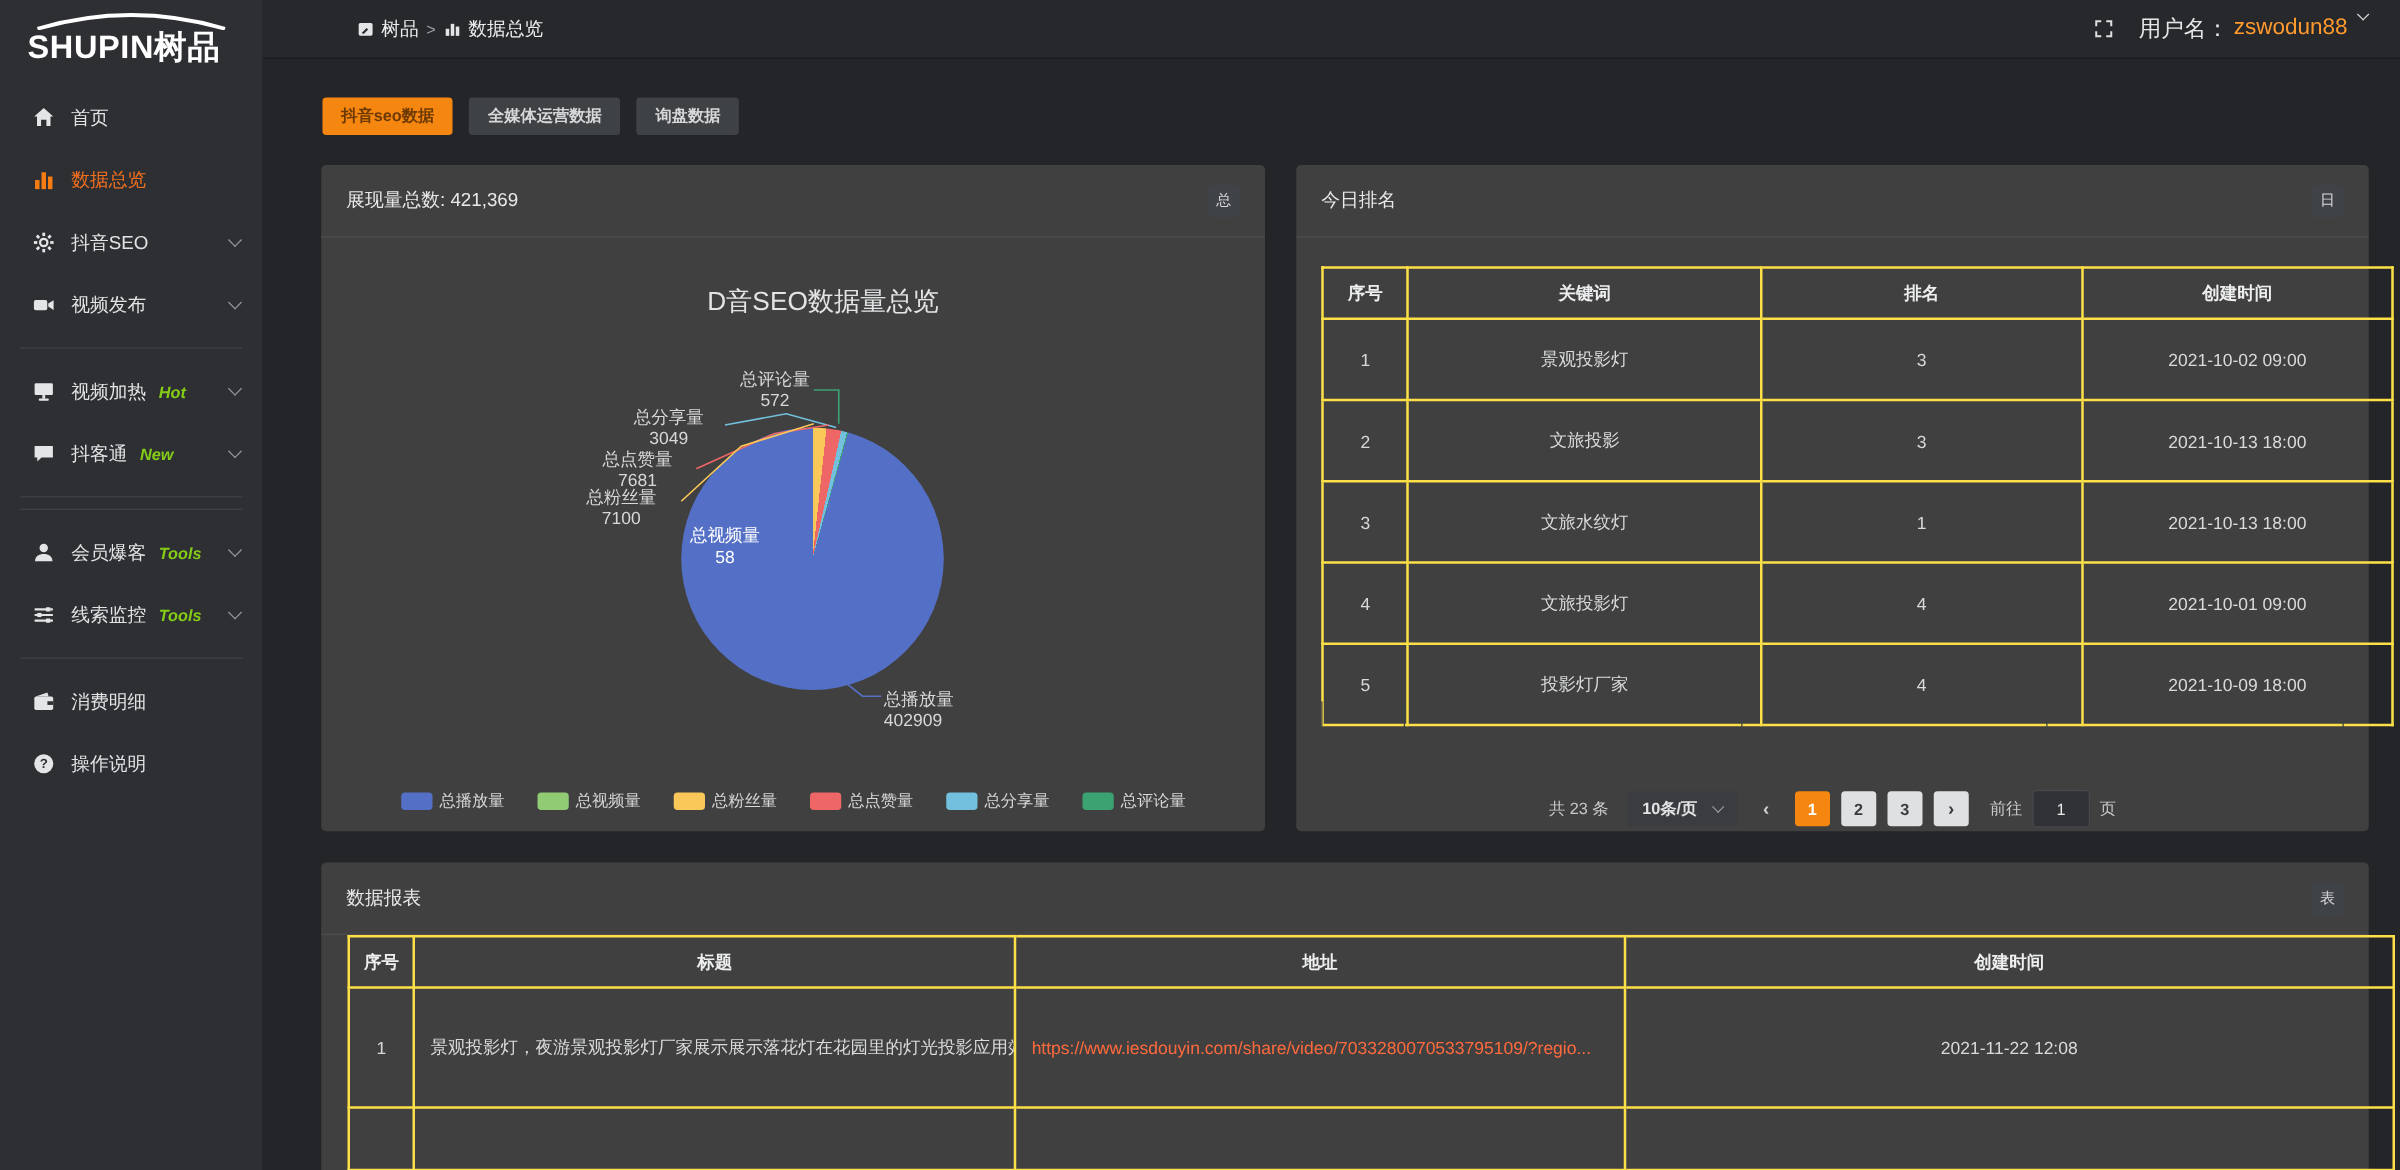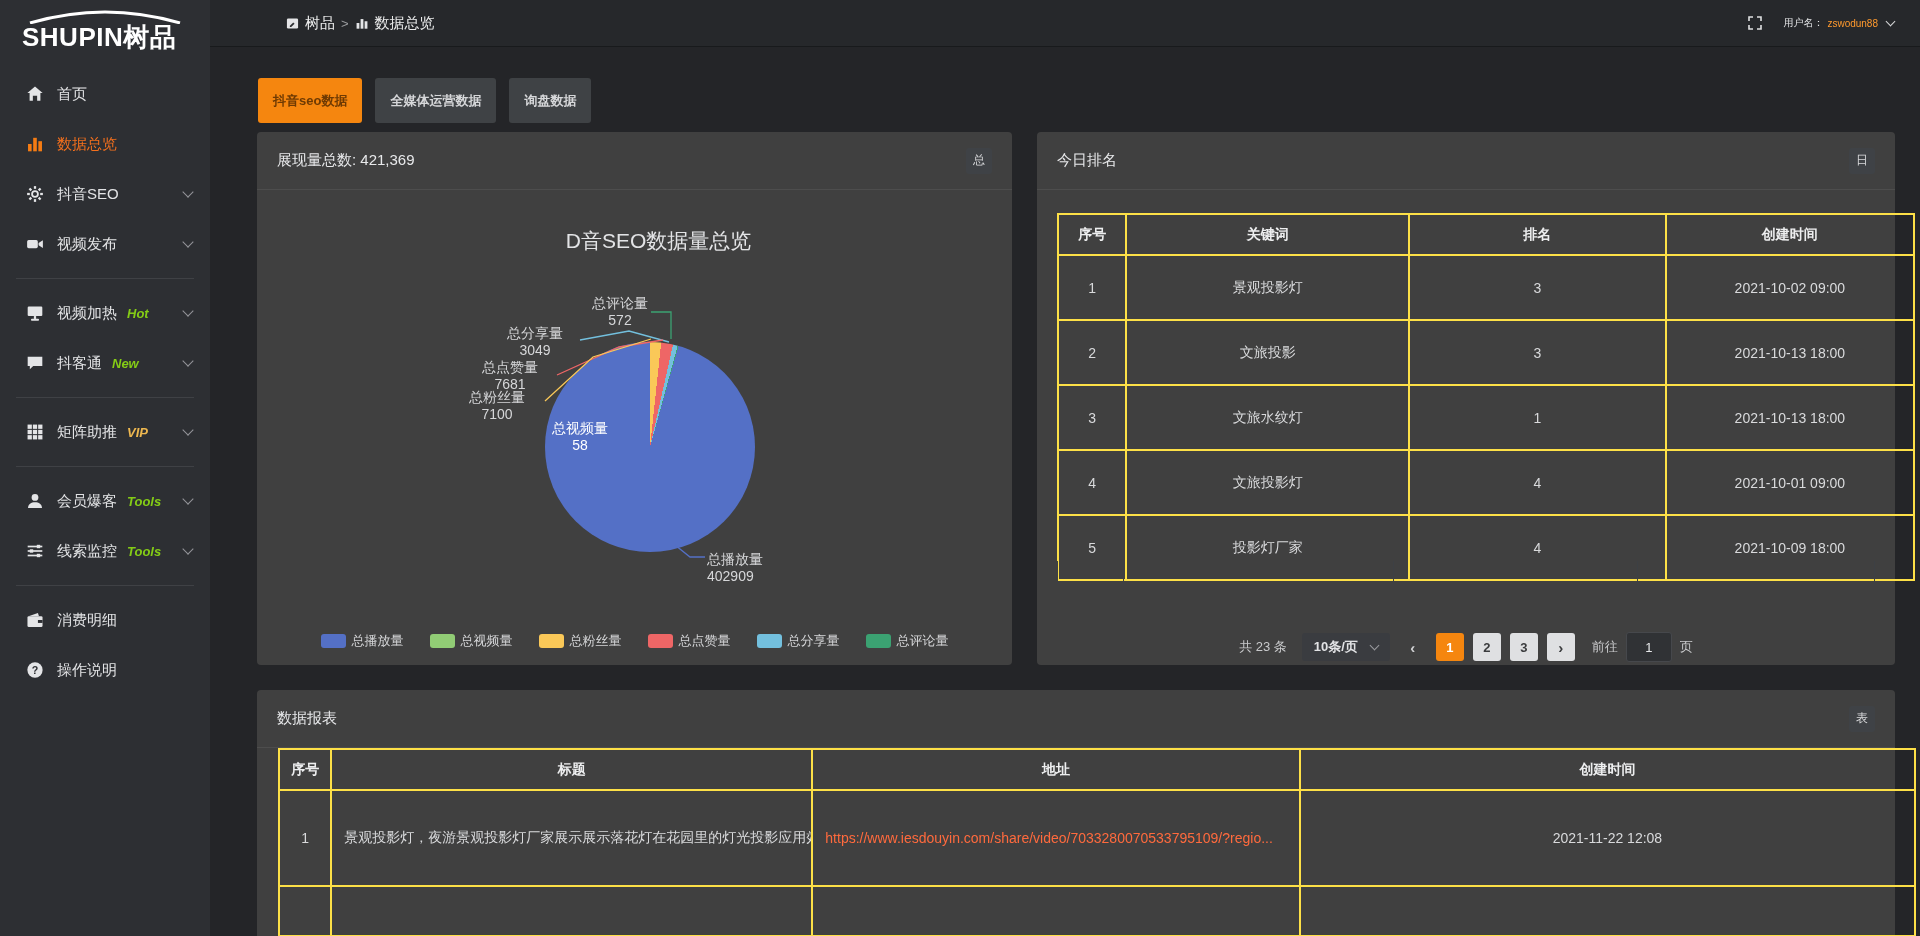--- a/index.html
+++ b/index.html
@@ -23,27 +23,27 @@
   .badge-gold{color:#eeb850;}
   .chev{width:7px;height:7px;border-right:1.5px solid #94959a;border-bottom:1.5px solid #94959a;
         transform:rotate(45deg);margin-left:auto;margin-top:-4px;}
   .menu .divider{height:1px;background:rgba(255,255,255,.09);margin:9px 16px;}
   
   .topbar{position:absolute;left:210px;right:0;top:0;height:46px;background:#26282b;
           border-bottom:1px solid rgba(0,0,0,.35);display:flex;align-items:center;z-index:2;}
   .crumbs{display:flex;align-items:center;gap:6px;margin-left:76px;font-size:15px;color:#eceded;}
   .crumb-sep{color:#9b9c9f;font-size:13px;}
   .top-right{margin-left:auto;margin-right:26px;display:flex;align-items:center;gap:20px;}
-  .user{display:flex;align-items:center;gap:4px;font-size:10px;color:#e5e6e8;cursor:pointer;}
+  .user{display:flex;align-items:flex-start;gap:4px;font-size:18px;color:#e5e6e8;cursor:pointer;}
   .user .uname{color:#ff9a2e;}
   .caret{width:6px;height:6px;border-right:1.4px solid #d6d7d9;border-bottom:1.4px solid #d6d7d9;
          transform:rotate(45deg);margin:-3px 0 0 5px;}
   
   .tabs{position:absolute;left:258px;top:78px;display:flex;gap:13px;z-index:2;}
-  .tab{height:45px;padding:0 15px;display:flex;align-items:center;border-radius:3px;
+  .tab{height:30px;padding:0 15px;display:flex;align-items:center;border-radius:3px;
        background:#3f4245;color:#d6d7d9;font-size:13px;font-weight:bold;cursor:pointer;}
   .tab.active{background:#f5860f;color:#6e3a03;}
   
   .panel{position:absolute;background:#404040;border-radius:4px;}
   .panel-left{left:257px;top:132px;width:755px;height:533px;}
   .panel-right{left:1037px;top:132px;width:858px;height:533px;}
   .panel-bottom{left:257px;top:690px;width:1638px;height:300px;}
   .phead{height:57px;display:flex;align-items:center;padding:0 20px;
          border-bottom:1px solid rgba(255,255,255,.07);font-size:15px;color:#e8e9eb;}
   .corner-btn{margin-left:auto;width:26px;height:26px;border-radius:3px;background:#3f4246;
@@ -183,38 +183,20 @@
             </svg>
         </span>
         <span class="label">抖客通</span>
         <span class="badge badge-red">New</span>
         <span class="chev"></span>
       </li>
 
       <li class="divider"></li>
 
 
-      <li class="item">
-        <span class="icon">
-          <svg viewBox="0 0 16 16" width="18" height="18">
-            <rect x="1.4" y="1.4" width="3.8" height="3.8"></rect>
-              <rect x="6.1" y="1.4" width="3.8" height="3.8"></rect>
-              <rect x="10.8" y="1.4" width="3.8" height="3.8"></rect>
-            <rect x="1.4" y="6.1" width="3.8" height="3.8"></rect>
-              <rect x="6.1" y="6.1" width="3.8" height="3.8"></rect>
-              <rect x="10.8" y="6.1" width="3.8" height="3.8"></rect>
-            <rect x="1.4" y="10.8" width="3.8" height="3.8"></rect>
-              <rect x="6.1" y="10.8" width="3.8" height="3.8"></rect>
-              <rect x="10.8" y="10.8" width="3.8" height="3.8"></rect>
-          </svg>
-        </span>
-        <span class="label">矩阵助推</span>
-        <span class="badge badge-gold">VIP</span>
-        <span class="chev"></span>
-      </li>
 
       <li class="divider"></li>
 
       <li class="item">
         <span class="icon">
           <svg viewBox="0 0 16 16" width="18" height="18">
               <circle cx="8" cy="4.8" r="3"></circle>
               <path d="M1.8 14.2c0-3.4 2.8-5.1 6.2-5.1s6.2 1.7 6.2 5.1Z"></path>
             </svg>
         </span>

